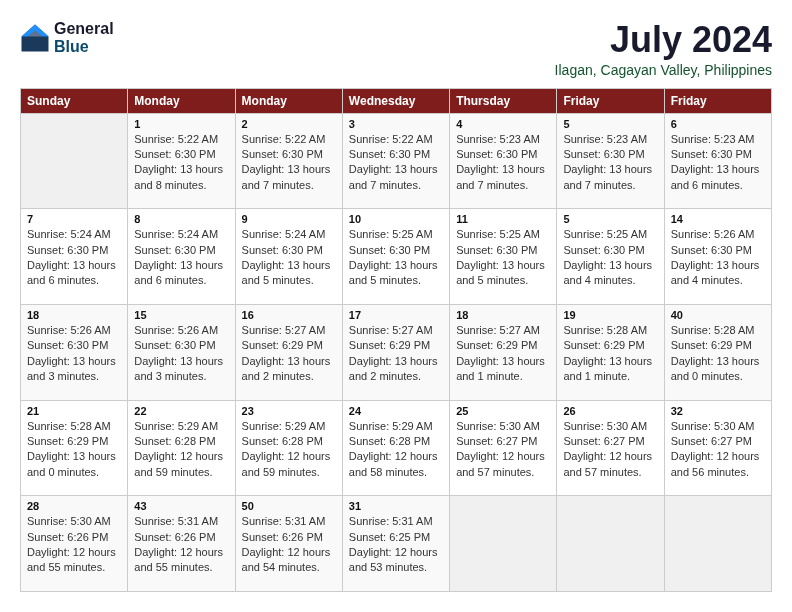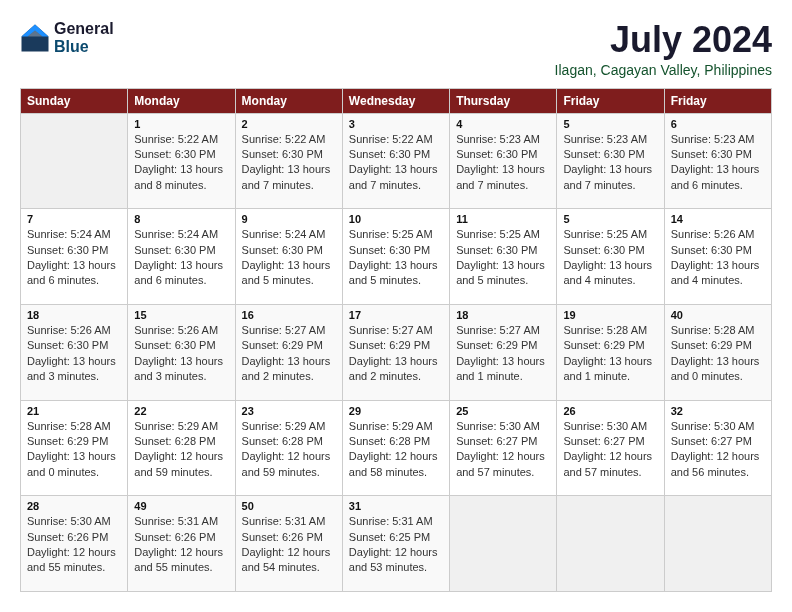--- a/index.html
+++ b/index.html
@@ -299,21 +299,21 @@
 and 59 minutes.</div>
           </td>
           <td>
             <span class="day-num">23</span>
             <div class="day-info" style="white-space: pre-line;">Sunrise: 5:29 AM
 Sunset: 6:28 PM
 Daylight: 12 hours
 and 59 minutes.</div>
           </td>
           <td>
-            <span class="day-num">29</span>
+            <span class="day-num">24</span>
             <div class="day-info" style="white-space: pre-line;">Sunrise: 5:29 AM
 Sunset: 6:28 PM
 Daylight: 12 hours
 and 58 minutes.</div>
           </td>
           <td>
             <span class="day-num">25</span>
             <div class="day-info" style="white-space: pre-line;">Sunrise: 5:30 AM
 Sunset: 6:27 PM
 Daylight: 12 hours
@@ -336,21 +336,21 @@
         </tr>
         <tr>
           <td>
             <span class="day-num">28</span>
             <div class="day-info" style="white-space: pre-line;">Sunrise: 5:30 AM
 Sunset: 6:26 PM
 Daylight: 12 hours
 and 55 minutes.</div>
           </td>
           <td>
-            <span class="day-num">49</span>
+            <span class="day-num">43</span>
             <div class="day-info" style="white-space: pre-line;">Sunrise: 5:31 AM
 Sunset: 6:26 PM
 Daylight: 12 hours
 and 55 minutes.</div>
           </td>
           <td>
             <span class="day-num">50</span>
             <div class="day-info" style="white-space: pre-line;">Sunrise: 5:31 AM
 Sunset: 6:26 PM
 Daylight: 12 hours

